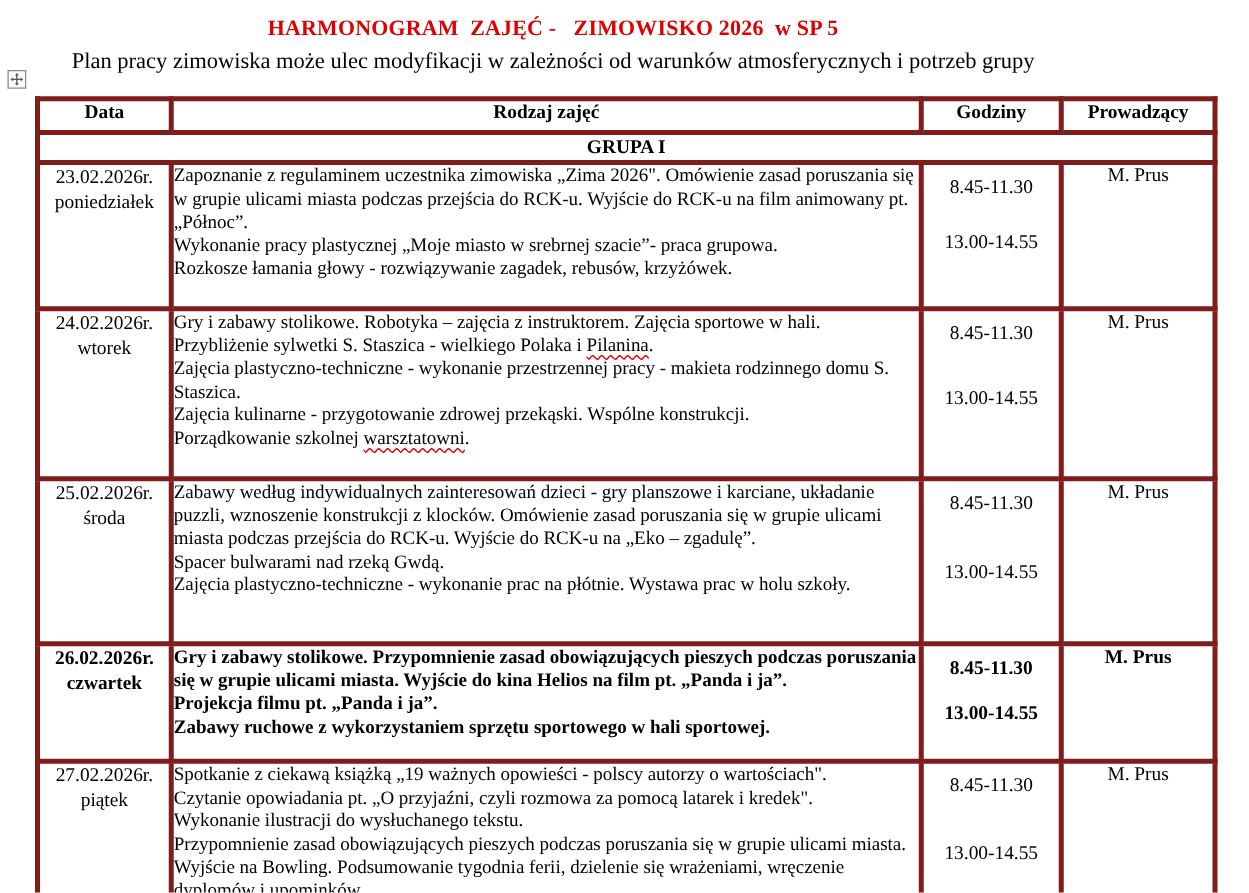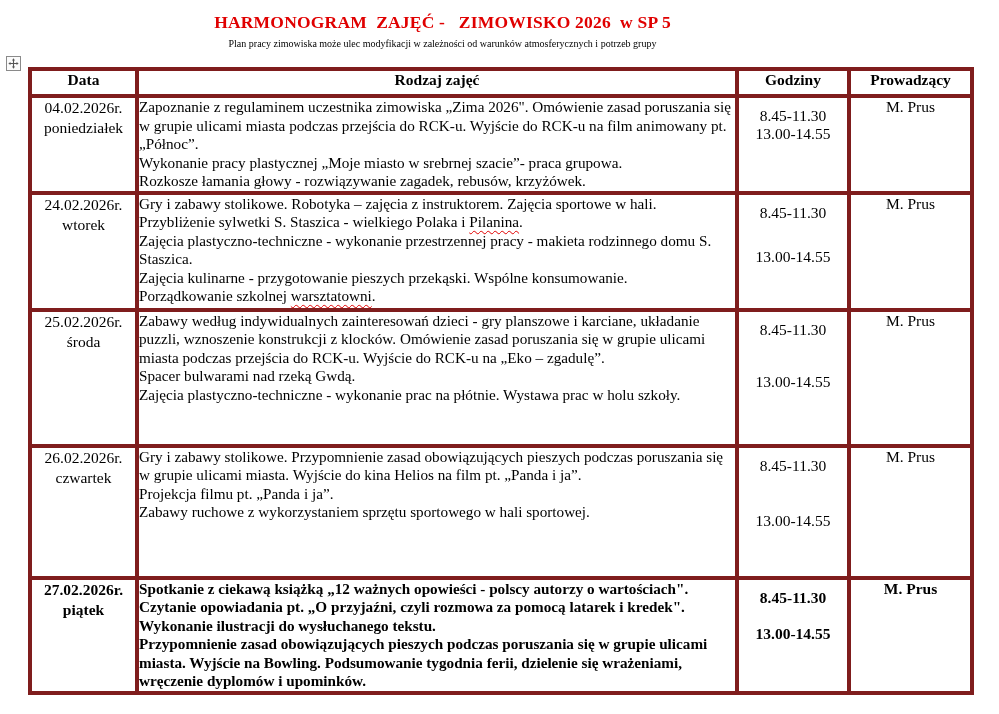--- a/index.html
+++ b/index.html
@@ -16,21 +16,21 @@
     margin: 0; padding-top: 12px;
     text-align: center;
     font-size: 17.5px; font-weight: bold;
     color: #e00000;
     white-space: pre;
     letter-spacing: .2px;
   }
   .doc-subtitle {
     margin: 0; padding-top: 5px;
     text-align: center;
-    font-size: 10px;
+    font-size: 18px;
   }
 
   .table-handle {
     position: absolute; left: 6px; top: 56px;
     width: 15px; height: 15px;
     border: 1px solid #8a8a8a;
     background: #fbfbfb;
     display: flex; align-items: center; justify-content: center;
     box-sizing: border-box;
     cursor: move;
@@ -132,24 +132,27 @@
     </colgroup>
     <thead>
       <tr>
         <th>Data</th>
         <th>Rodzaj zajęć</th>
         <th>Godziny</th>
         <th>Prowadzący</th>
       </tr>
     </thead>
     <tbody>
+      <tr class="group-row">
+        <td colspan="4">GRUPA I</td>
+      </tr>
 
     <tr>
           <td class="cell-date">
-            <div class="date-line">04.02.2026r.</div>
+            <div class="date-line">23.02.2026r.</div>
             <div class="day-line">poniedziałek</div>
           </td>
           <td class="cell-activities">
             <div class="para"><span>Zapoznanie z regulaminem uczestnika zimowiska „Zima 2026". Omówienie zasad poruszania się w grupie ulicami miasta podczas przejścia do RCK-u. Wyjście do RCK-u na film animowany pt. „Północ”.</span></div>
             <div class="para"><span>Wykonanie pracy plastycznej „Moje miasto w srebrnej szacie”- praca grupowa.</span></div>
             <div class="para"><span>Rozkosze łamania głowy - rozwiązywanie zagadek, rebusów, krzyżówek.</span></div>
           </td>
           <td class="cell-hours">
             <div class="hours-wrap">
               <div class="hour-first">8.45-11.30</div>
@@ -160,21 +163,21 @@
         </tr>
         <tr>
           <td class="cell-date">
             <div class="date-line">24.02.2026r.</div>
             <div class="day-line">wtorek</div>
           </td>
           <td class="cell-activities">
             <div class="para"><span>Gry i zabawy stolikowe. Robotyka – zajęcia z instruktorem. Zajęcia sportowe w hali.</span></div>
             <div class="para"><span>Przybliżenie sylwetki S. Staszica - wielkiego Polaka i </span><span class="misspelled">Pilanina</span><span>.</span></div>
             <div class="para"><span>Zajęcia plastyczno-techniczne - wykonanie przestrzennej pracy - makieta rodzinnego domu S. Staszica.</span></div>
-            <div class="para"><span>Zajęcia kulinarne - przygotowanie pieszych przekąski. Wspólne konsumowanie.</span></div>
+            <div class="para"><span>Zajęcia kulinarne - przygotowanie zdrowej przekąski. Wspólne konstrukcji.</span></div>
             <div class="para"><span>Porządkowanie szkolnej </span><span class="misspelled">warsztatowni</span><span>.</span></div>
           </td>
           <td class="cell-hours">
             <div class="hours-wrap">
               <div class="hour-first">8.45-11.30</div>
               <div class="hour-second">13.00-14.55</div>
             </div>
           </td>
           <td class="cell-instructor">M. Prus</td>
         </tr>
@@ -213,21 +216,21 @@
             </div>
           </td>
           <td class="cell-instructor">M. Prus</td>
         </tr>
         <tr>
           <td class="cell-date">
             <div class="date-line">27.02.2026r.</div>
             <div class="day-line">piątek</div>
           </td>
           <td class="cell-activities">
-            <div class="para"><span>Spotkanie z ciekawą książką „12 ważnych opowieści - polscy autorzy o wartościach".</span></div>
+            <div class="para"><span>Spotkanie z ciekawą książką „19 ważnych opowieści - polscy autorzy o wartościach".</span></div>
             <div class="para"><span>Czytanie opowiadania pt. „O przyjaźni, czyli rozmowa za pomocą latarek i kredek".</span></div>
             <div class="para"><span>Wykonanie ilustracji do wysłuchanego tekstu.</span></div>
             <div class="para"><span>Przypomnienie zasad obowiązujących pieszych podczas poruszania się w grupie ulicami miasta. Wyjście na Bowling. Podsumowanie tygodnia ferii, dzielenie się wrażeniami, wręczenie dyplomów i upominków.</span></div>
           </td>
           <td class="cell-hours">
             <div class="hours-wrap">
               <div class="hour-first">8.45-11.30</div>
               <div class="hour-second">13.00-14.55</div>
             </div>
           </td>

